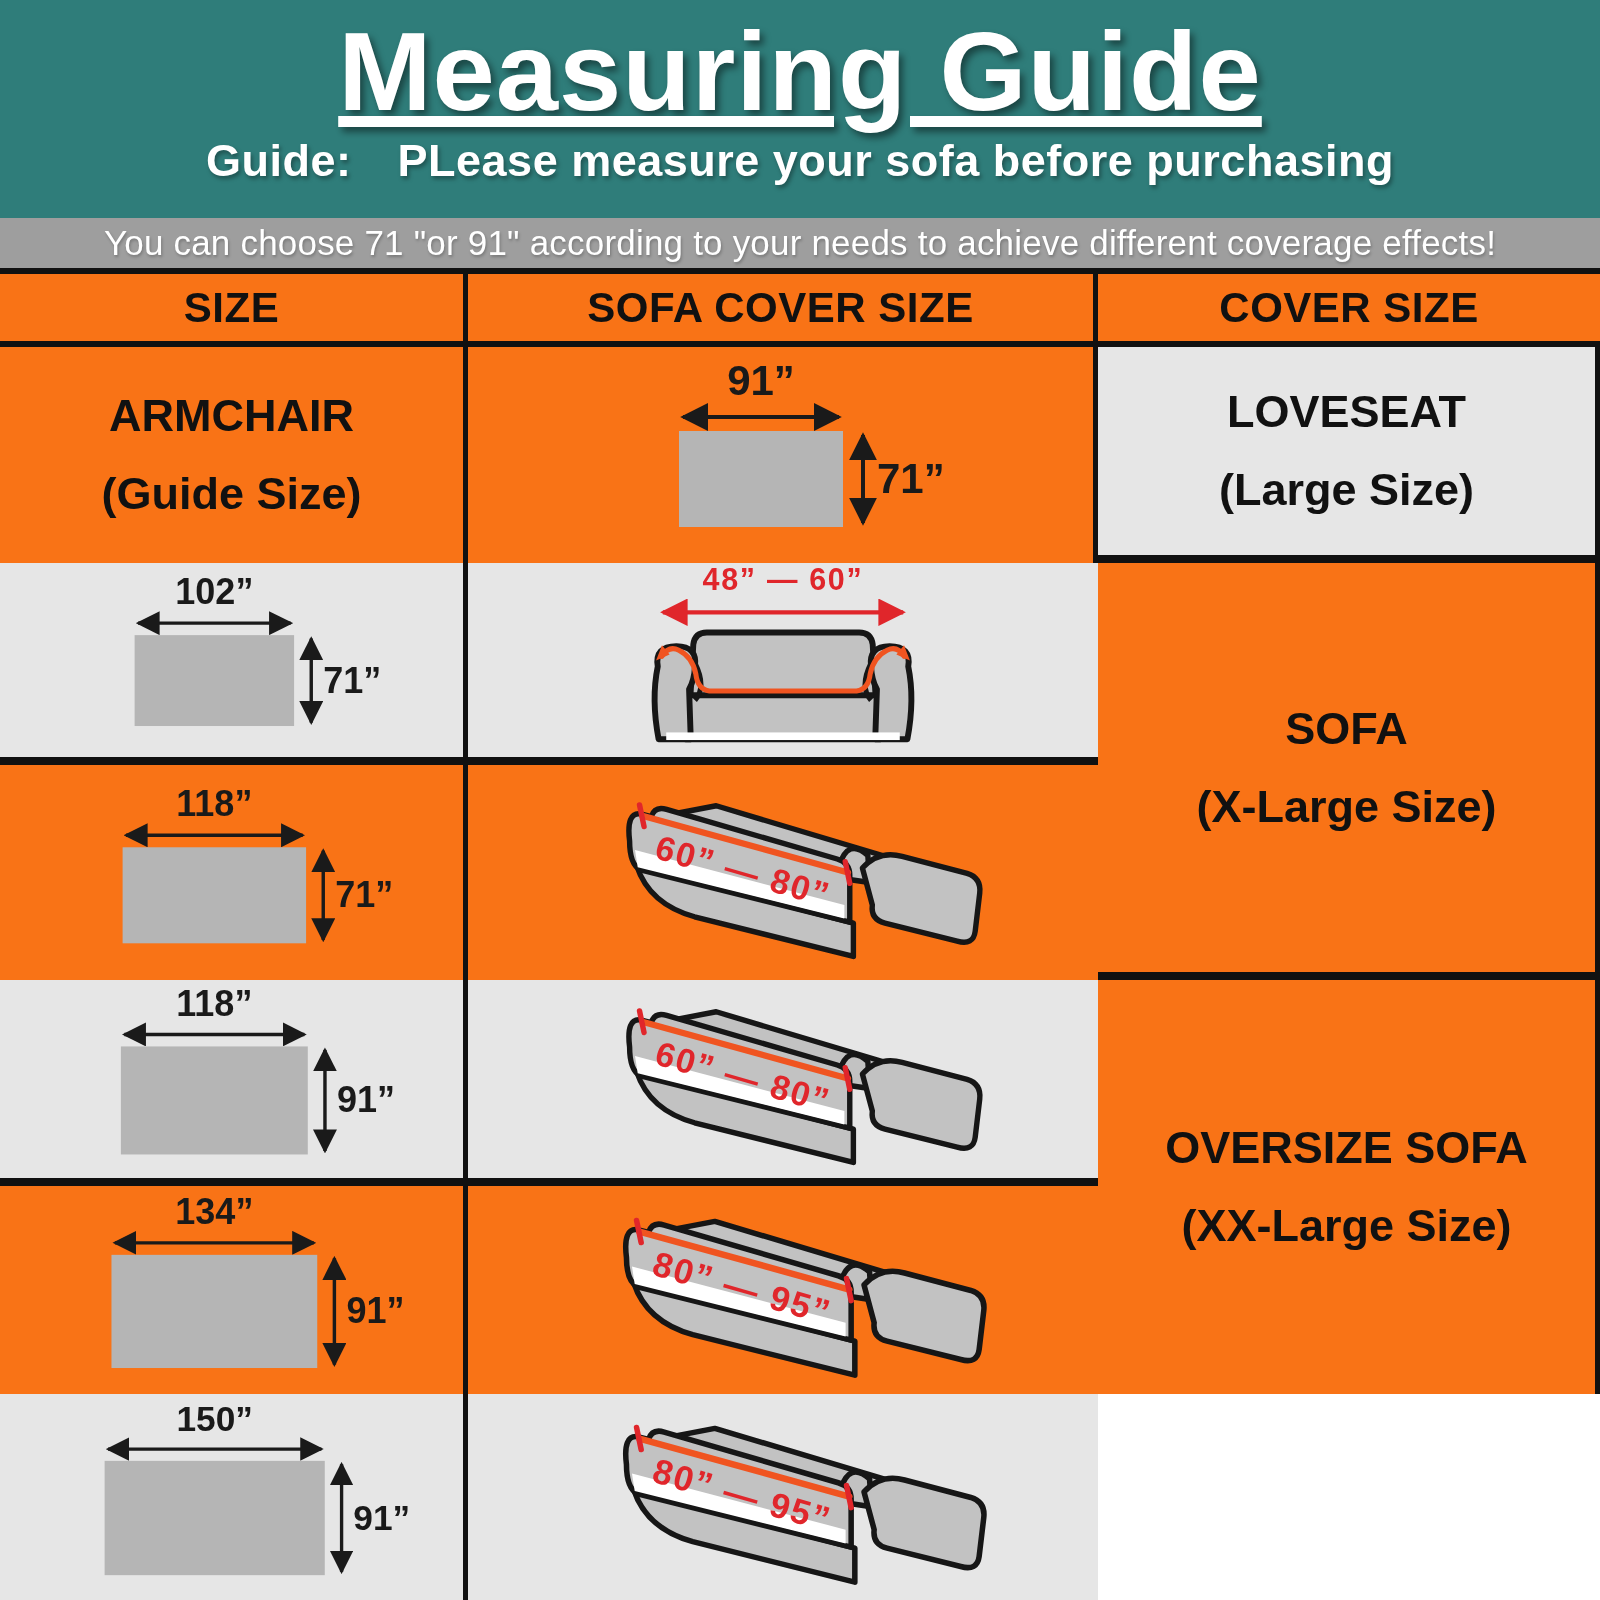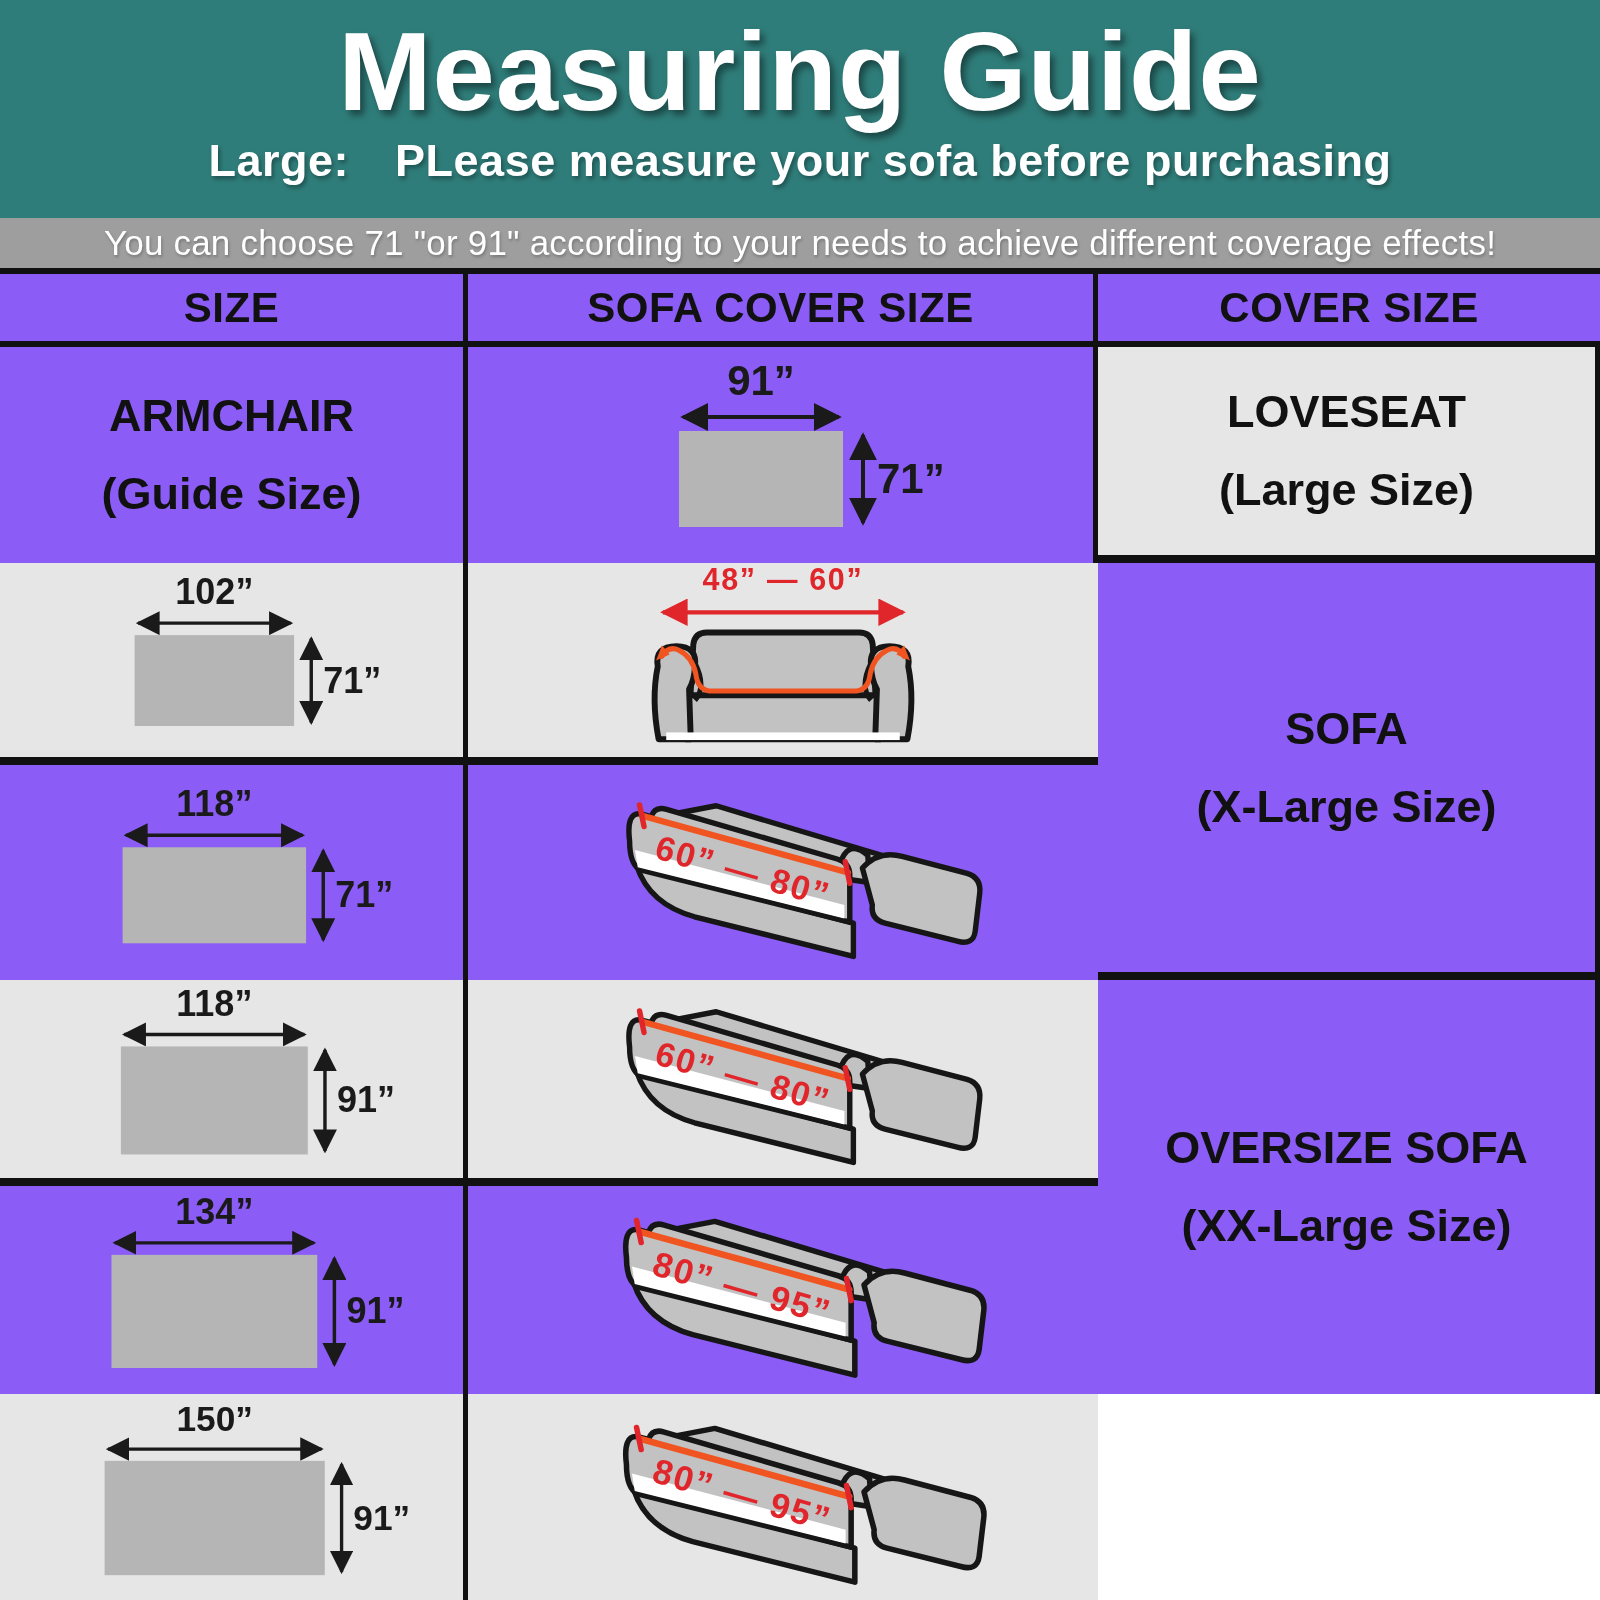--- a/index.html
+++ b/index.html
@@ -10,20 +10,21 @@
   }
   
   .hero{
     height:218px;background:#2f7d7a;color:#fff;
     display:flex;flex-direction:column;align-items:center;justify-content:flex-start;
     padding-top:10px;box-sizing:border-box;
   }
   .hero-title{
     font-size:112px;font-weight:700;line-height:1.1;letter-spacing:1px;
     text-shadow:4px 5px 7px rgba(0,0,0,0.45);
+    text-decoration:underline;
   }
   .hero-sub{
     display:flex;gap:46px;margin-top:2px;
     font-size:45px;font-weight:700;letter-spacing:0.5px;
     text-shadow:2px 3px 4px rgba(0,0,0,0.35);
   }
   
   .banner{
     height:50px;background:#9e9e9e;color:#fff;
     display:flex;align-items:center;justify-content:center;
@@ -33,21 +34,21 @@
   
   .grid{
     display:grid;
     grid-template-columns:468px 630px 502px;
     grid-template-rows:73px 216px 202px 215px 206px 208px 206px;
     border-top:6px solid #111;
     box-sizing:border-box;
   }
   .cell{
     box-sizing:border-box;display:flex;align-items:center;justify-content:center;
-    overflow:hidden;background:#8b5cf6;
+    overflow:hidden;background:#f97316;
   }
   .vline{border-right:5px solid #111;}
   .th{
     border-bottom:6px solid #111;
     font-size:42px;font-weight:700;color:#111;letter-spacing:0.5px;
   }
   .alt{background:#e6e6e6;}
   .groupend{border-bottom:8px solid #111;}
   .rowlabel{flex-direction:column;gap:26px;}
   .rowlabel .nm,.rowlabel .variant{
@@ -72,21 +73,21 @@
     </marker>
     <marker id="arrR" viewBox="0 0 10 10" refX="9" refY="5" markerWidth="6.5" markerHeight="6.5" orient="auto-start-reverse">
       <path d="M0,0 L10,5 L0,10 z" fill="#e0262b"></path>
     </marker>
   </defs>
 </svg>
 
 <header class="hero">
   <div class="hero-title">Measuring Guide</div>
   <div class="hero-sub">
-    <span>Large:</span>
+    <span>Guide:</span>
     <span>PLease measure your sofa before purchasing</span>
   </div>
 </header>
 
 <div class="banner">
   <span>You can choose 71 "or 91" according to your needs to achieve different coverage effects!</span>
 </div>
 
 <div class="grid">
 

